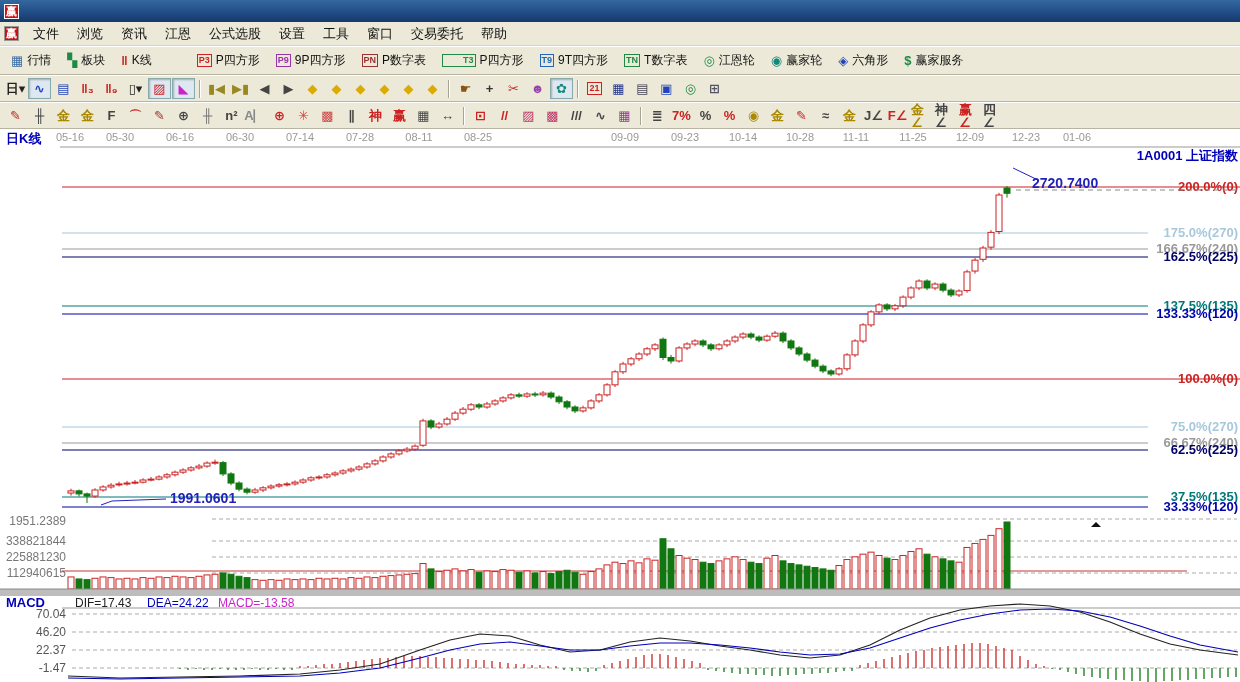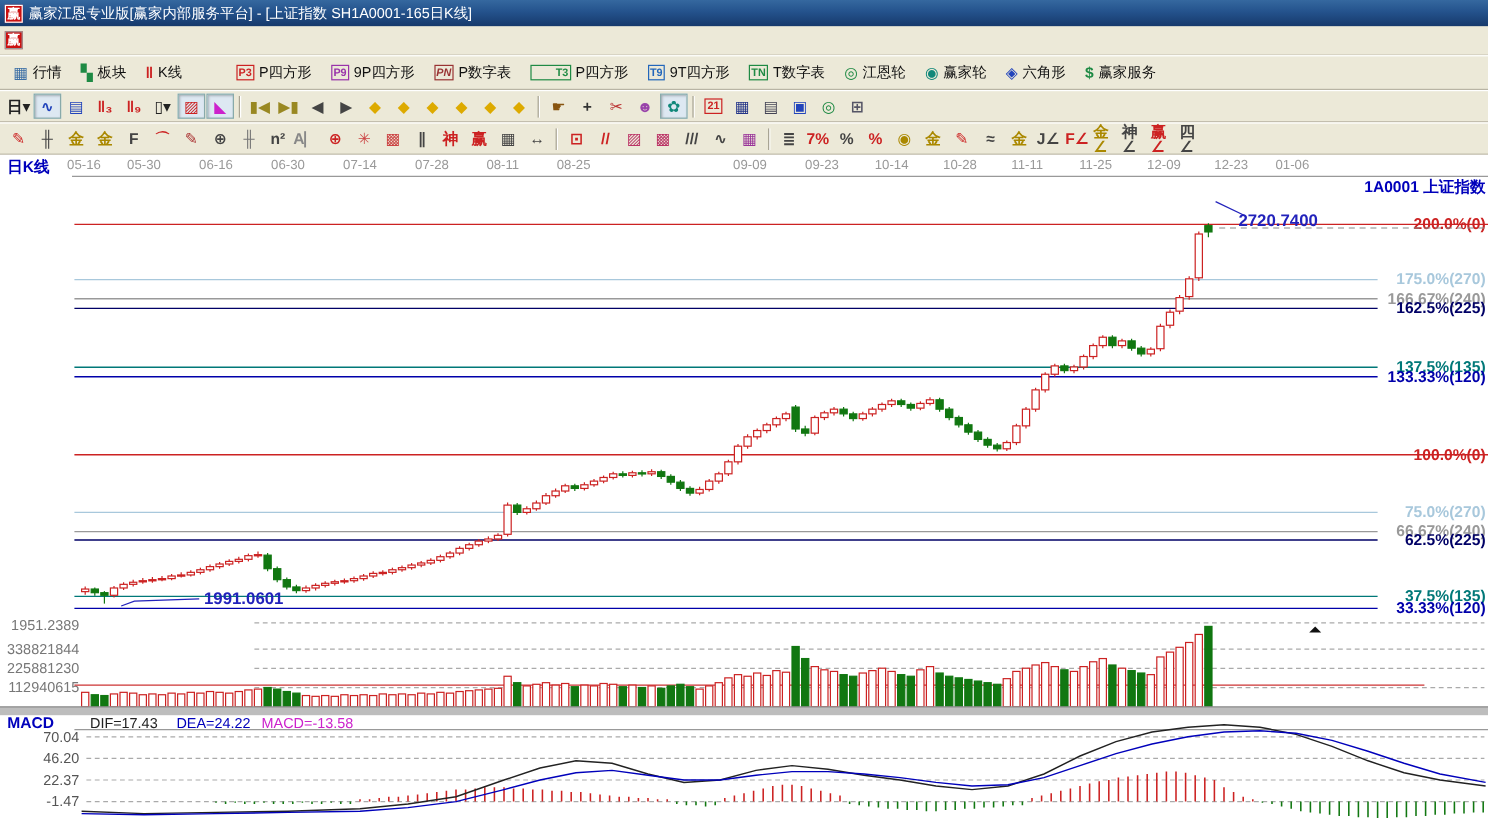--- a/index.html
+++ b/index.html
@@ -29,25 +29,36 @@
   .chartwrap { position:relative; width:1240px; height:553px; background:#fff; }
   svg text { user-select:none; }
   .watermark { position:absolute; right:6px; bottom:1px; font-size:29px; font-weight:bold;
     color:#cc2222; letter-spacing:5px; opacity:.85; }
 </style>
 </head>
 <body>
 
 <div class="titlebar">
   <span class="app-ico">赢</span>
-  <span>赢家江恩专业版[赢家内部服务平台] - [上证指数  SH1A0001-165日K线]</span>
 </div>
 
 <div class="menubar">
   <span class="app-ico">赢</span>
+  <span id="menu-items" style="display:flex">
+      <span class="menu-item">文件</span>
+      <span class="menu-item">浏览</span>
+      <span class="menu-item">资讯</span>
+      <span class="menu-item">江恩</span>
+      <span class="menu-item">公式选股</span>
+      <span class="menu-item">设置</span>
+      <span class="menu-item">工具</span>
+      <span class="menu-item">窗口</span>
+      <span class="menu-item">交易委托</span>
+      <span class="menu-item">帮助</span>
+    </span>
 </div>
 
 <div class="tbar tbar1" id="tbar1">
     <span class="tbtn">
       <span class="tico" style="color: rgb(59, 110, 165);">▦</span>
       <span>行情</span>
     </span>
     <span class="tbtn">
       <span class="tico" style="color: rgb(31, 138, 68);">▚</span>
       <span>板块</span>
@@ -58,21 +69,21 @@
     </span>
     <span class="tbtn">
       <span class="tbox" style="color: rgb(204, 34, 34); margin-left: 29px;">P3</span>
       <span>P四方形</span>
     </span>
     <span class="tbtn">
       <span class="tbox" style="color: rgb(153, 51, 170);">P9</span>
       <span>9P四方形</span>
     </span>
     <span class="tbtn">
-      <span class="tbox" style="color: rgb(153, 51, 51); font-style: italic;">PN</span>
+      <span class="tbox" style="color: rgb(153, 51, 51);">PN</span>
       <span>P数字表</span>
     </span>
     <span class="tbtn">
       <span class="tbox" style="color: rgb(31, 138, 68); padding-left: 20px;">T3</span>
       <span>P四方形</span>
     </span>
     <span class="tbtn">
       <span class="tbox" style="color: rgb(34, 102, 187);">T9</span>
       <span>9T四方形</span>
     </span>

